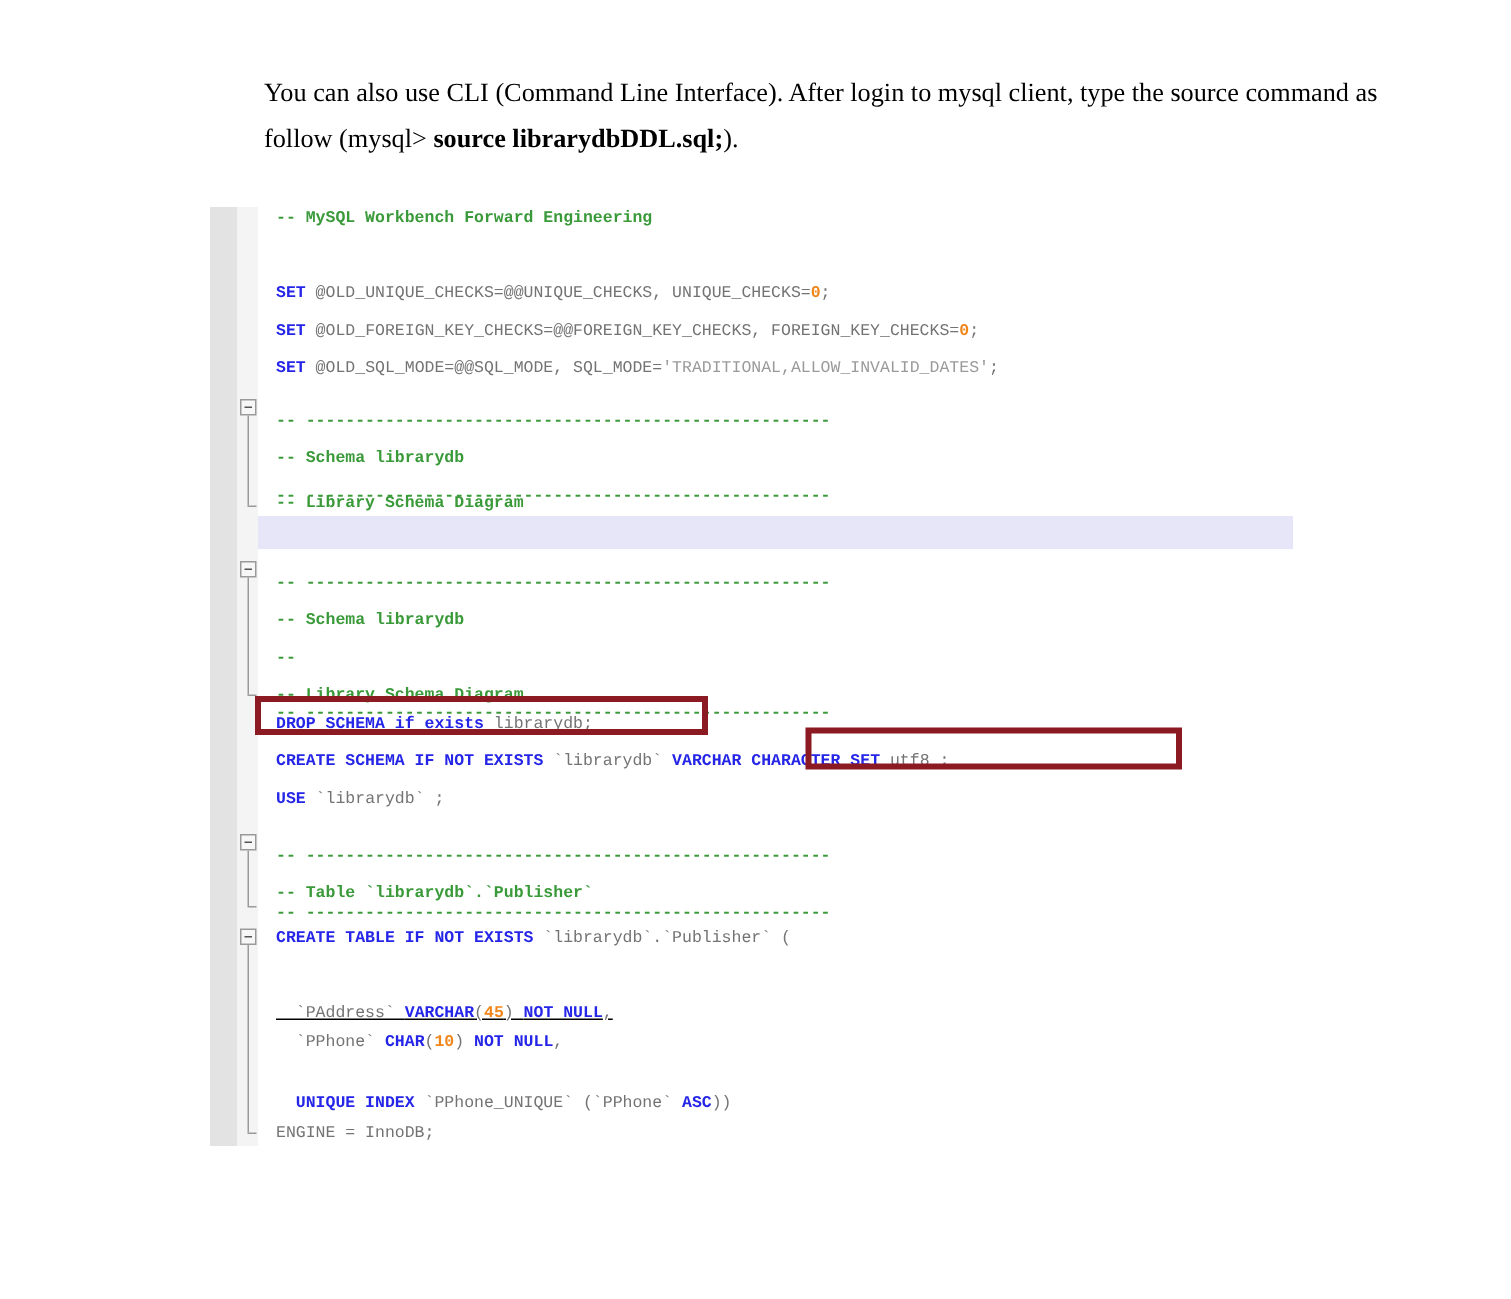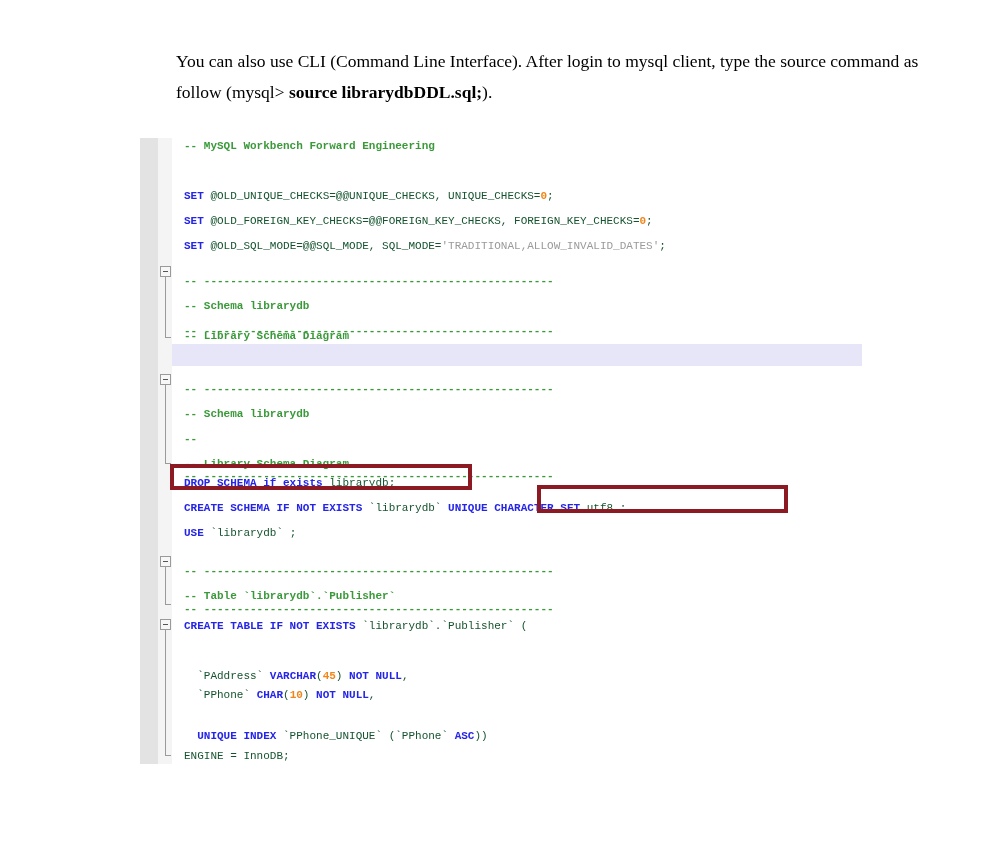--- a/index.html
+++ b/index.html
@@ -80,21 +80,21 @@
     font-size: 11px;
     letter-spacing: 0px;
     color: #000000;
   }
 
   
   .kw      { color: #2525e8; font-weight: bold; }
   .cmt     { color: #3a9a3a; font-weight: bold; }
   .num     { color: #f0861a; font-weight: bold; }
   .str     { color: #9a9a9a; margin-top: 24px; }
-  .plain   { color: #14532d; }
+  .plain   { color: #737373; }
 
   
   #active-line-highlight {
     position: absolute;
     left: 32px;
     top: 206px;
     width: 690px;
     height: 22px;
     background: #e6e6f8;
   }
@@ -194,36 +194,36 @@
     <div class="code-line" style="top:264px;"><span class="cmt">-- Schema librarydb</span></div>
 
     <div class="code-line" style="top:289px;"><span class="cmt">--</span></div>
 
     <div class="code-line" style="top:314px;"><span class="cmt">-- Library Schema Diagram</span></div>
 
     <div class="code-line" style="top:326px;"><span class="cmt">-- -----------------------------------------------------</span></div>
 
     <div class="code-line" style="top:333px;"><span class="kw">DROP SCHEMA if exists</span><span class="plain"> librarydb;</span></div>
 
-    <div class="code-line" style="top:358px;"><span class="kw">CREATE SCHEMA IF NOT EXISTS</span><span class="plain"> `librarydb` </span><span class="kw">UNIQUE CHARACTER SET</span><span class="plain"> utf8 ;</span></div>
+    <div class="code-line" style="top:358px;"><span class="kw">CREATE SCHEMA IF NOT EXISTS</span><span class="plain"> `librarydb` </span><span class="kw">VARCHAR CHARACTER SET</span><span class="plain"> utf8 ;</span></div>
 
     <div class="code-line" style="top:383px;"><span class="kw">USE</span><span class="plain"> `librarydb` ;</span></div>
 
     <div class="code-line" style="top:408px;"><span class="plain"></span></div>
 
     <div class="code-line" style="top:421px;"><span class="cmt">-- -----------------------------------------------------</span></div>
 
     <div class="code-line" style="top:446px;"><span class="cmt">-- Table `librarydb`.`Publisher`</span></div>
 
     <div class="code-line" style="top:459px;"><span class="cmt">-- -----------------------------------------------------</span></div>
 
     <div class="code-line" style="top:476px;"><span class="kw">CREATE TABLE IF NOT EXISTS</span><span class="plain"> `librarydb`.`Publisher` (</span></div>
 
 
-    <div class="code-line" style="top:526px;"><span class="plain">  `PAddress` </span><span class="kw">VARCHAR</span><span class="plain">(</span><span class="num">45</span><span class="plain">) </span><span class="kw">NOT NULL</span><span class="plain">,</span></div>
+    <div class="code-line" style="top:526px;text-decoration:underline;"><span class="plain">  `PAddress` </span><span class="kw">VARCHAR</span><span class="plain">(</span><span class="num">45</span><span class="plain">) </span><span class="kw">NOT NULL</span><span class="plain">,</span></div>
 
     <div class="code-line" style="top:545px;"><span class="plain">  `PPhone` </span><span class="kw">CHAR</span><span class="plain">(</span><span class="num">10</span><span class="plain">) </span><span class="kw">NOT NULL</span><span class="plain">,</span></div>
 
 
     <div class="code-line" style="top:586px;"><span class="plain">  </span><span class="kw">UNIQUE INDEX</span><span class="plain"> `PPhone_UNIQUE` (`PPhone` </span><span class="kw">ASC</span><span class="plain">))</span></div>
 
     <div class="code-line" style="top:606px;"><span class="plain">ENGINE = InnoDB;</span></div>
 
   </div>
 </div>

